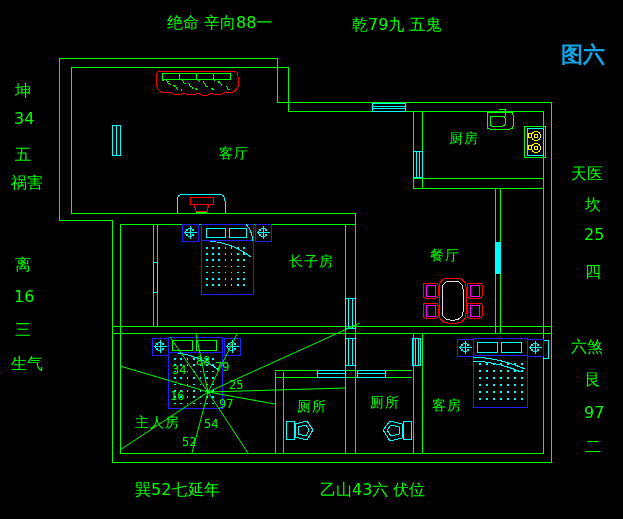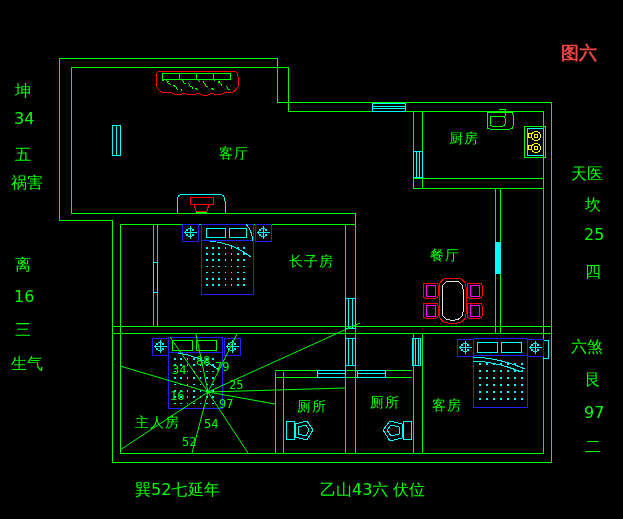--- a/index.html
+++ b/index.html
@@ -3,21 +3,21 @@
 <meta charset="utf-8">
 <style>
   html,body{margin:0;padding:0;background:#000;}
   #stage{position:relative;width:623px;height:519px;background:#000;overflow:hidden;
          font-family:"DejaVu Sans",sans-serif;}
   svg{position:absolute;left:0;top:0;}
   .lbl{position:absolute;color:#00ff00;font-size:16px;line-height:1;white-space:pre;}
   .room{position:absolute;color:#00ff00;font-size:14px;line-height:1;white-space:pre;letter-spacing:1px;font-family:Liberation Serif, serif;}
   .num{position:absolute;color:#00ff00;font-size:12px;line-height:1;
        font-family:"DejaVu Sans Mono",monospace;}
-  .fig{position:absolute;color:#ef4444;font-size:18px;font-weight:bold;line-height:1;}
+  .fig{position:absolute;color:#0ea5e9;font-size:22px;font-weight:bold;line-height:1;}
   .toplbl{position:absolute;color:#00ff00;font-size:16px;line-height:1;white-space:pre;}
 </style>
 </head>
 <body>
 
 <div id="stage">
 
 <svg width="623" height="519" viewBox="0 0 623 519" shape-rendering="crispEdges">
 
   <g stroke="#00ff00" fill="none" stroke-width="1">
@@ -408,20 +408,22 @@
     <path d="M208 392 L360 323"></path>
     <path d="M208 392 L345 388"></path>
     <path d="M208 392 L275 404"></path>
     <path d="M208 392 L248 453"></path>
     <path d="M208 392 L192 453"></path>
     <path d="M208 392 L120 450"></path>
     <circle cx="208" cy="392" r="1.6" fill="#00ff00" stroke="none"></circle>
   </g>
 </svg>
 
+  <div class="toplbl" style="left:167px;top:15px">绝命 辛向88一</div>
+  <div class="toplbl" style="left:352px;top:17px">乾79九 五鬼</div>
   <div class="fig" style="left:561px;top:44px">图六</div>
 
   <div class="lbl" style="left:15px;top:83px">坤</div>
   <div class="lbl" style="left:14px;top:111px">34</div>
   <div class="lbl" style="left:15px;top:147px">五</div>
   <div class="lbl" style="left:11px;top:175px">祸害</div>
   <div class="lbl" style="left:15px;top:257px">离</div>
   <div class="lbl" style="left:14px;top:289px">16</div>
   <div class="lbl" style="left:15px;top:322px">三</div>
   <div class="lbl" style="left:11px;top:356px">生气</div>

